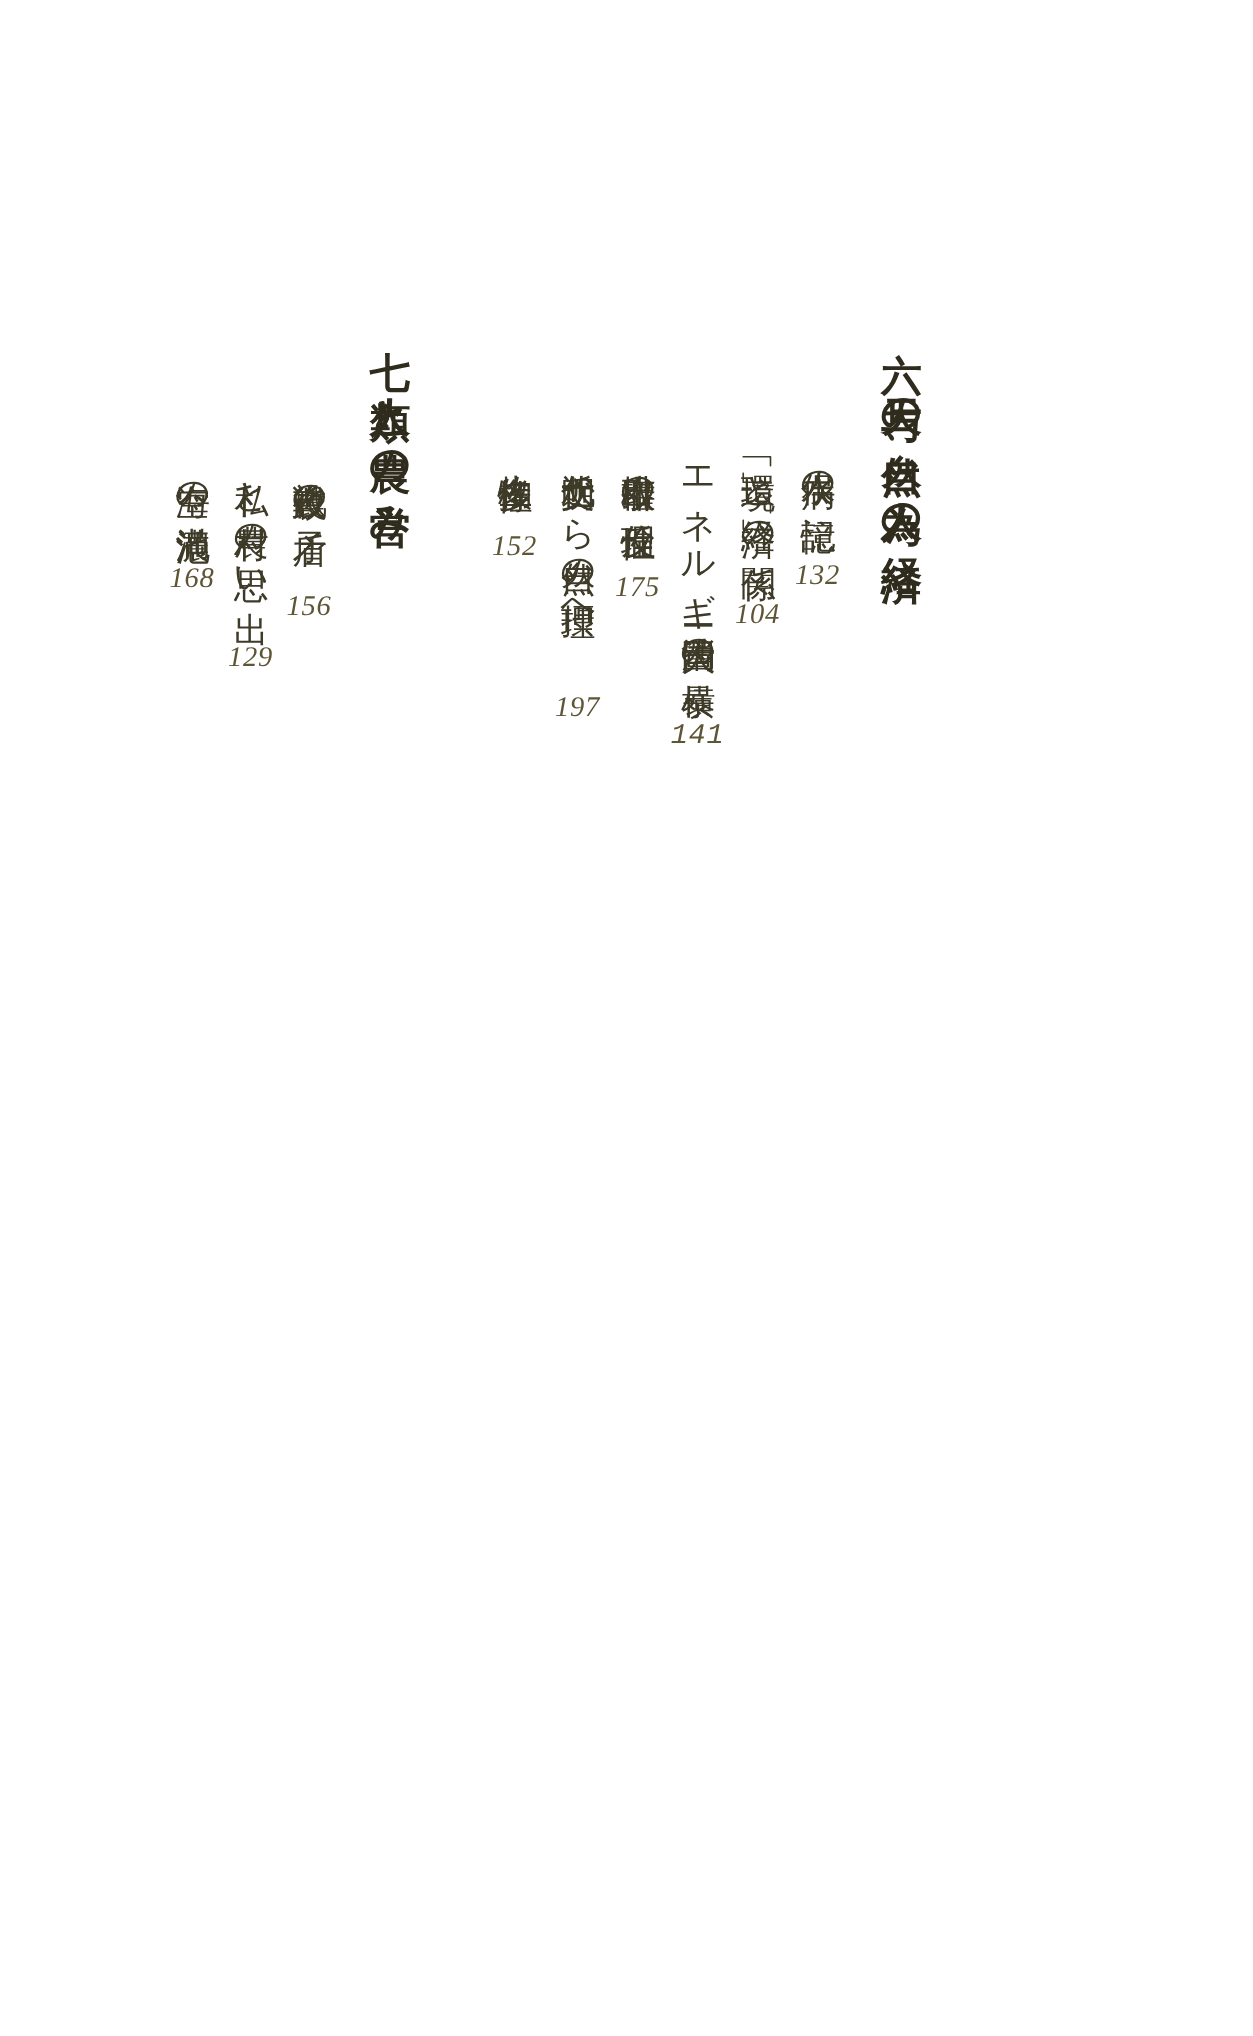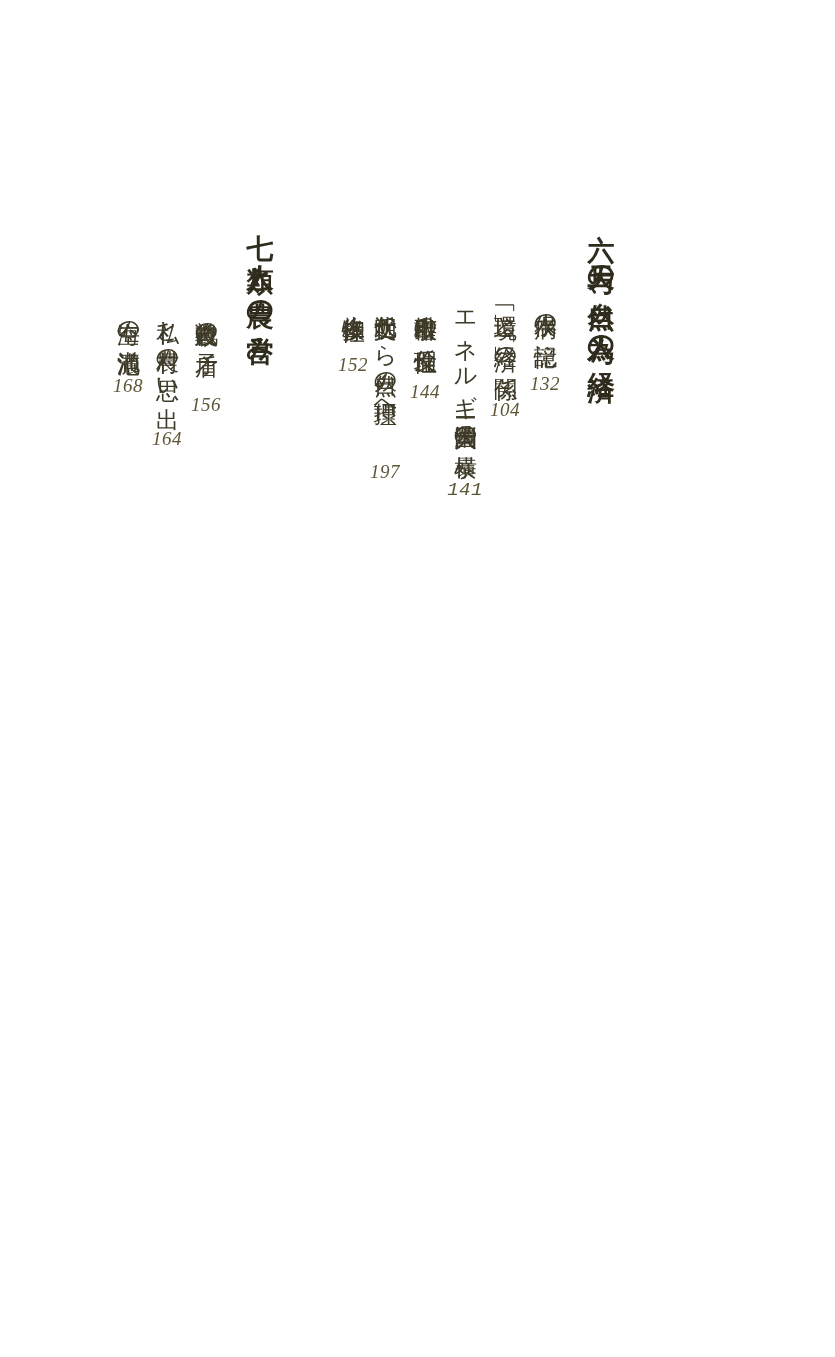--- a/index.html
+++ b/index.html
@@ -75,47 +75,47 @@
     <span class="pnum" style="margin-top:38px;">104</span>
   </div>
 
   <div class="entry" style="left:451px; top:297px;">
     <span class="vtext item-title">エネルギー消費大国の横暴</span>
     <span class="pnum" style="margin-top:40px;font-family:Liberation Mono, monospace;">141</span>
   </div>
 
   <div class="entry" style="left:411px; top:298px;">
     <span class="vtext item-title">排出権取引の反倫理性</span>
-    <span class="pnum" style="margin-top:48px;">144</span>
+    <span class="pnum" style="margin-top:48px;">175</span>
   </div>
 
   <div class="entry" style="left:371px; top:297px;">
     <span class="vtext item-title">近代文明から自然の摂理へ</span>
     <span class="pnum" style="margin-top:48px;">197</span>
   </div>
 
-  <div class="entry" style="left:339px; top:298px;font-family:Liberation Serif, serif;">
+  <div class="entry" style="left:329px; top:298px;font-family:Liberation Serif, serif;">
     <span class="vtext item-title">生物多様性</span>
     <span class="pnum" style="margin-top:52px;">152</span>
   </div>
 
   <div class="chapter" style="left:245px; top:213px;">
     <span class="vtext">
       <span>七</span><span class="chapter-title">人類と農の営み</span>
     </span>
   </div>
 
   <div class="entry" style="left:192px; top:304px;">
     <span class="vtext item-title">戦後農政の矛盾</span>
     <span class="pnum" style="margin-top:58px;">156</span>
   </div>
 
   <div class="entry" style="left:153px; top:304px;">
     <span class="vtext item-title">私と農村の思い出</span>
-    <span class="pnum" style="margin-top:38px;">164</span>
+    <span class="pnum" style="margin-top:38px;">129</span>
   </div>
 
   <div class="entry" style="left:114px; top:304px;">
     <span class="vtext item-title">空海の満濃池</span>
     <span class="pnum" style="margin-top:40px;">168</span>
   </div>
 
 </div>
 
 </body></html>

